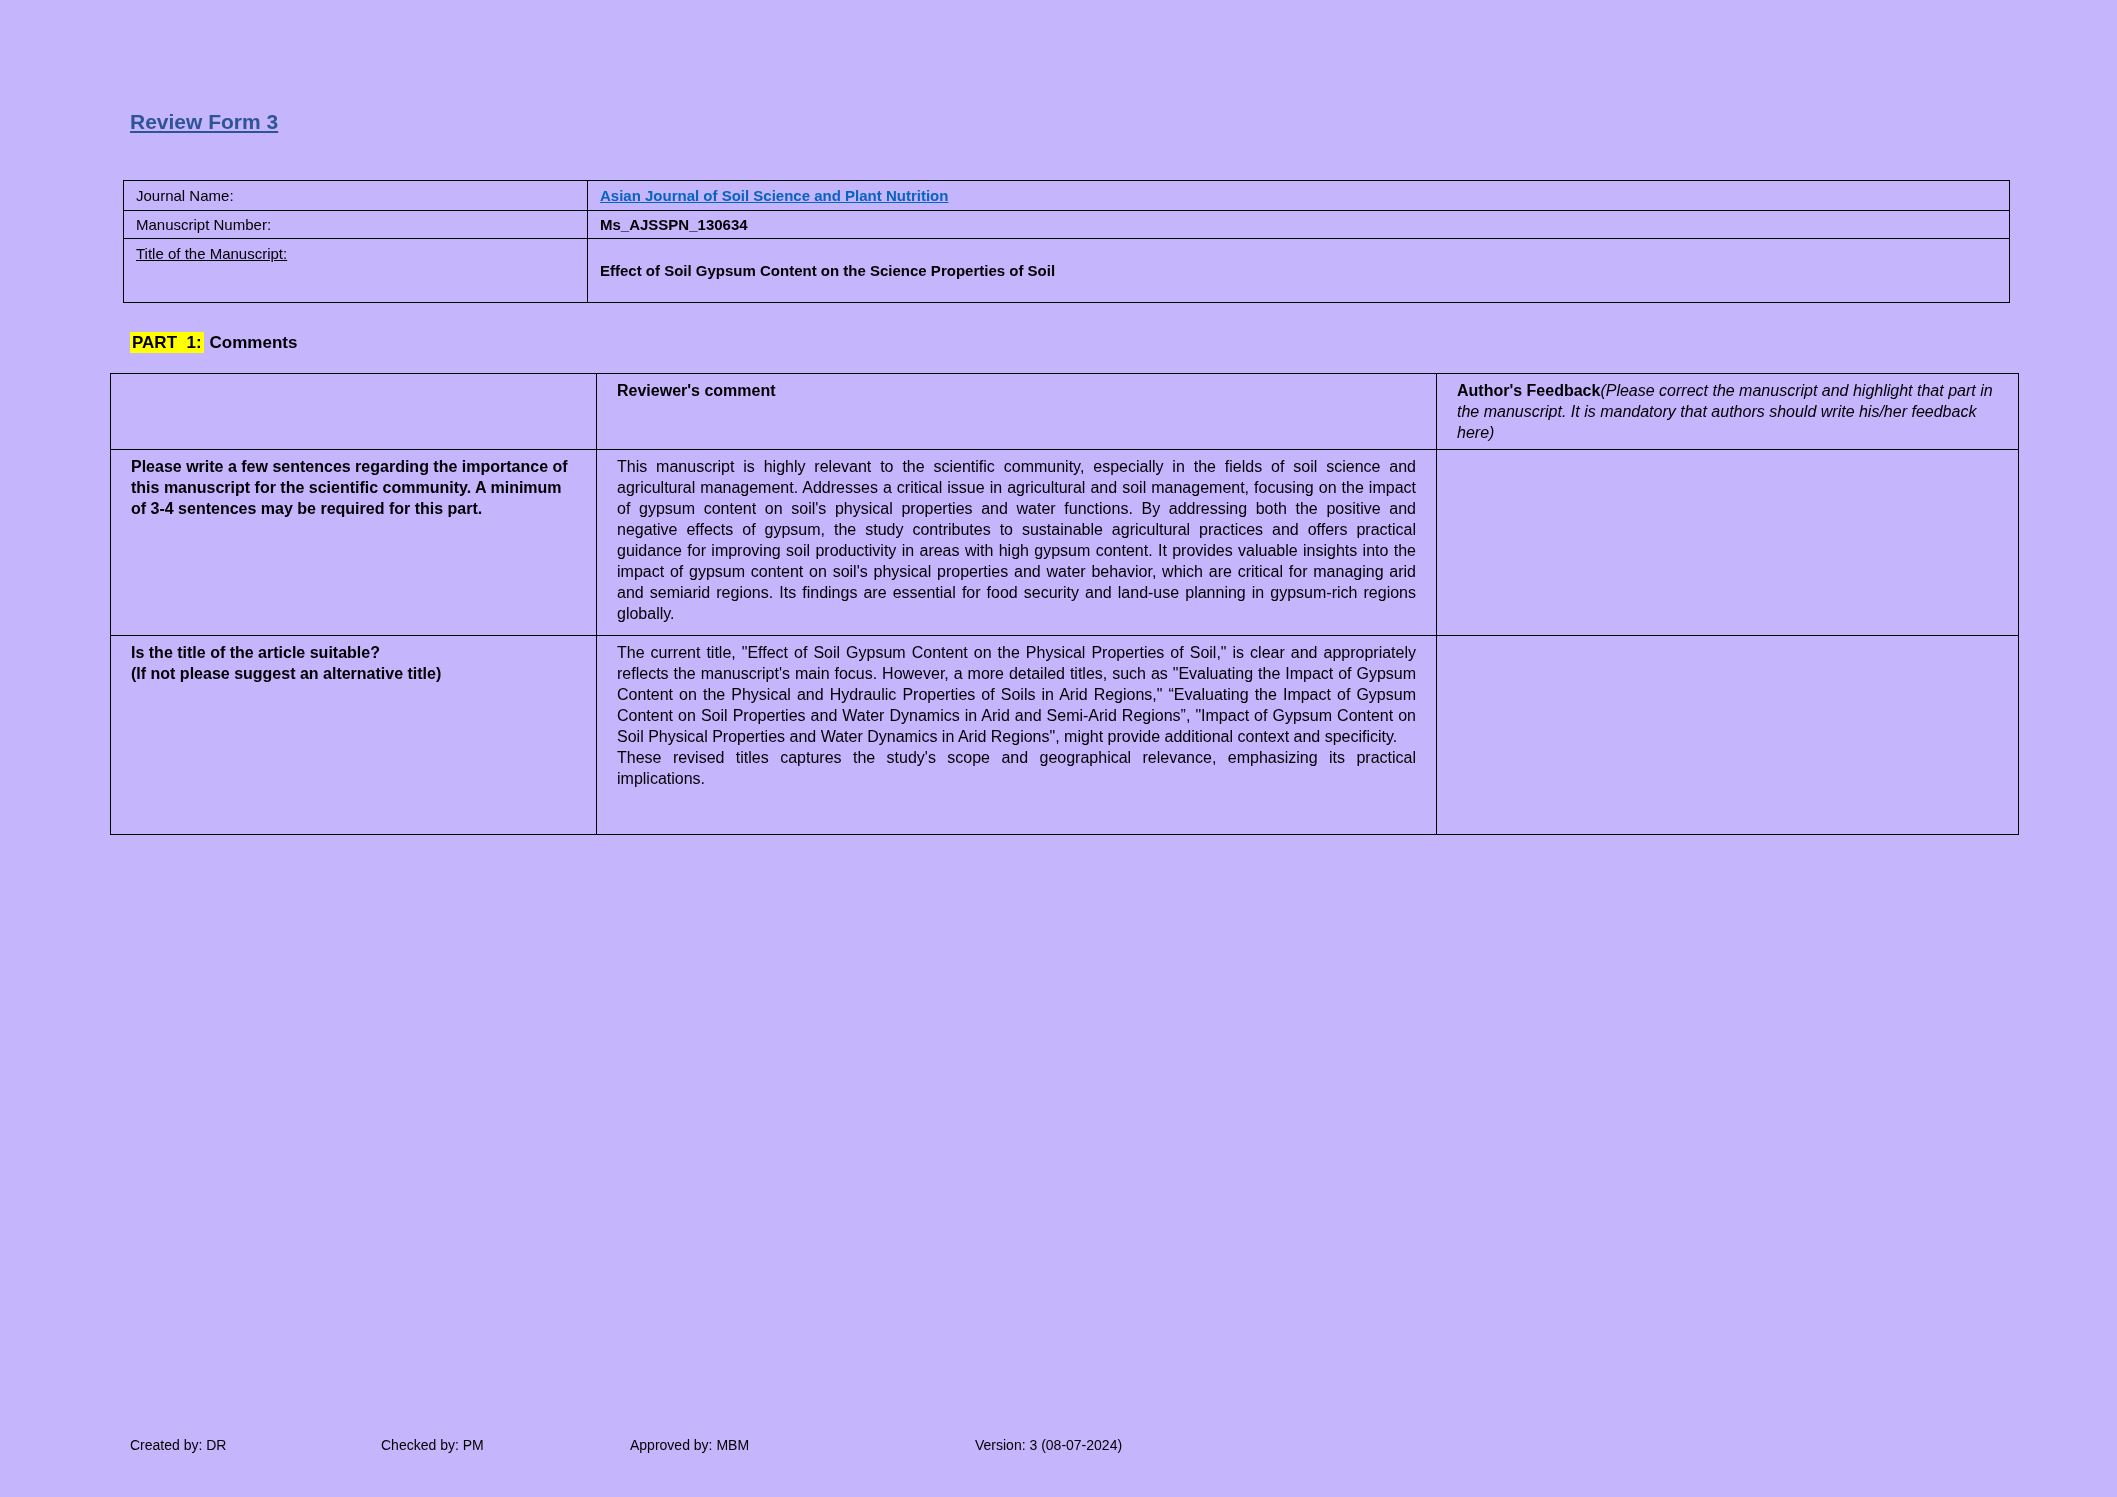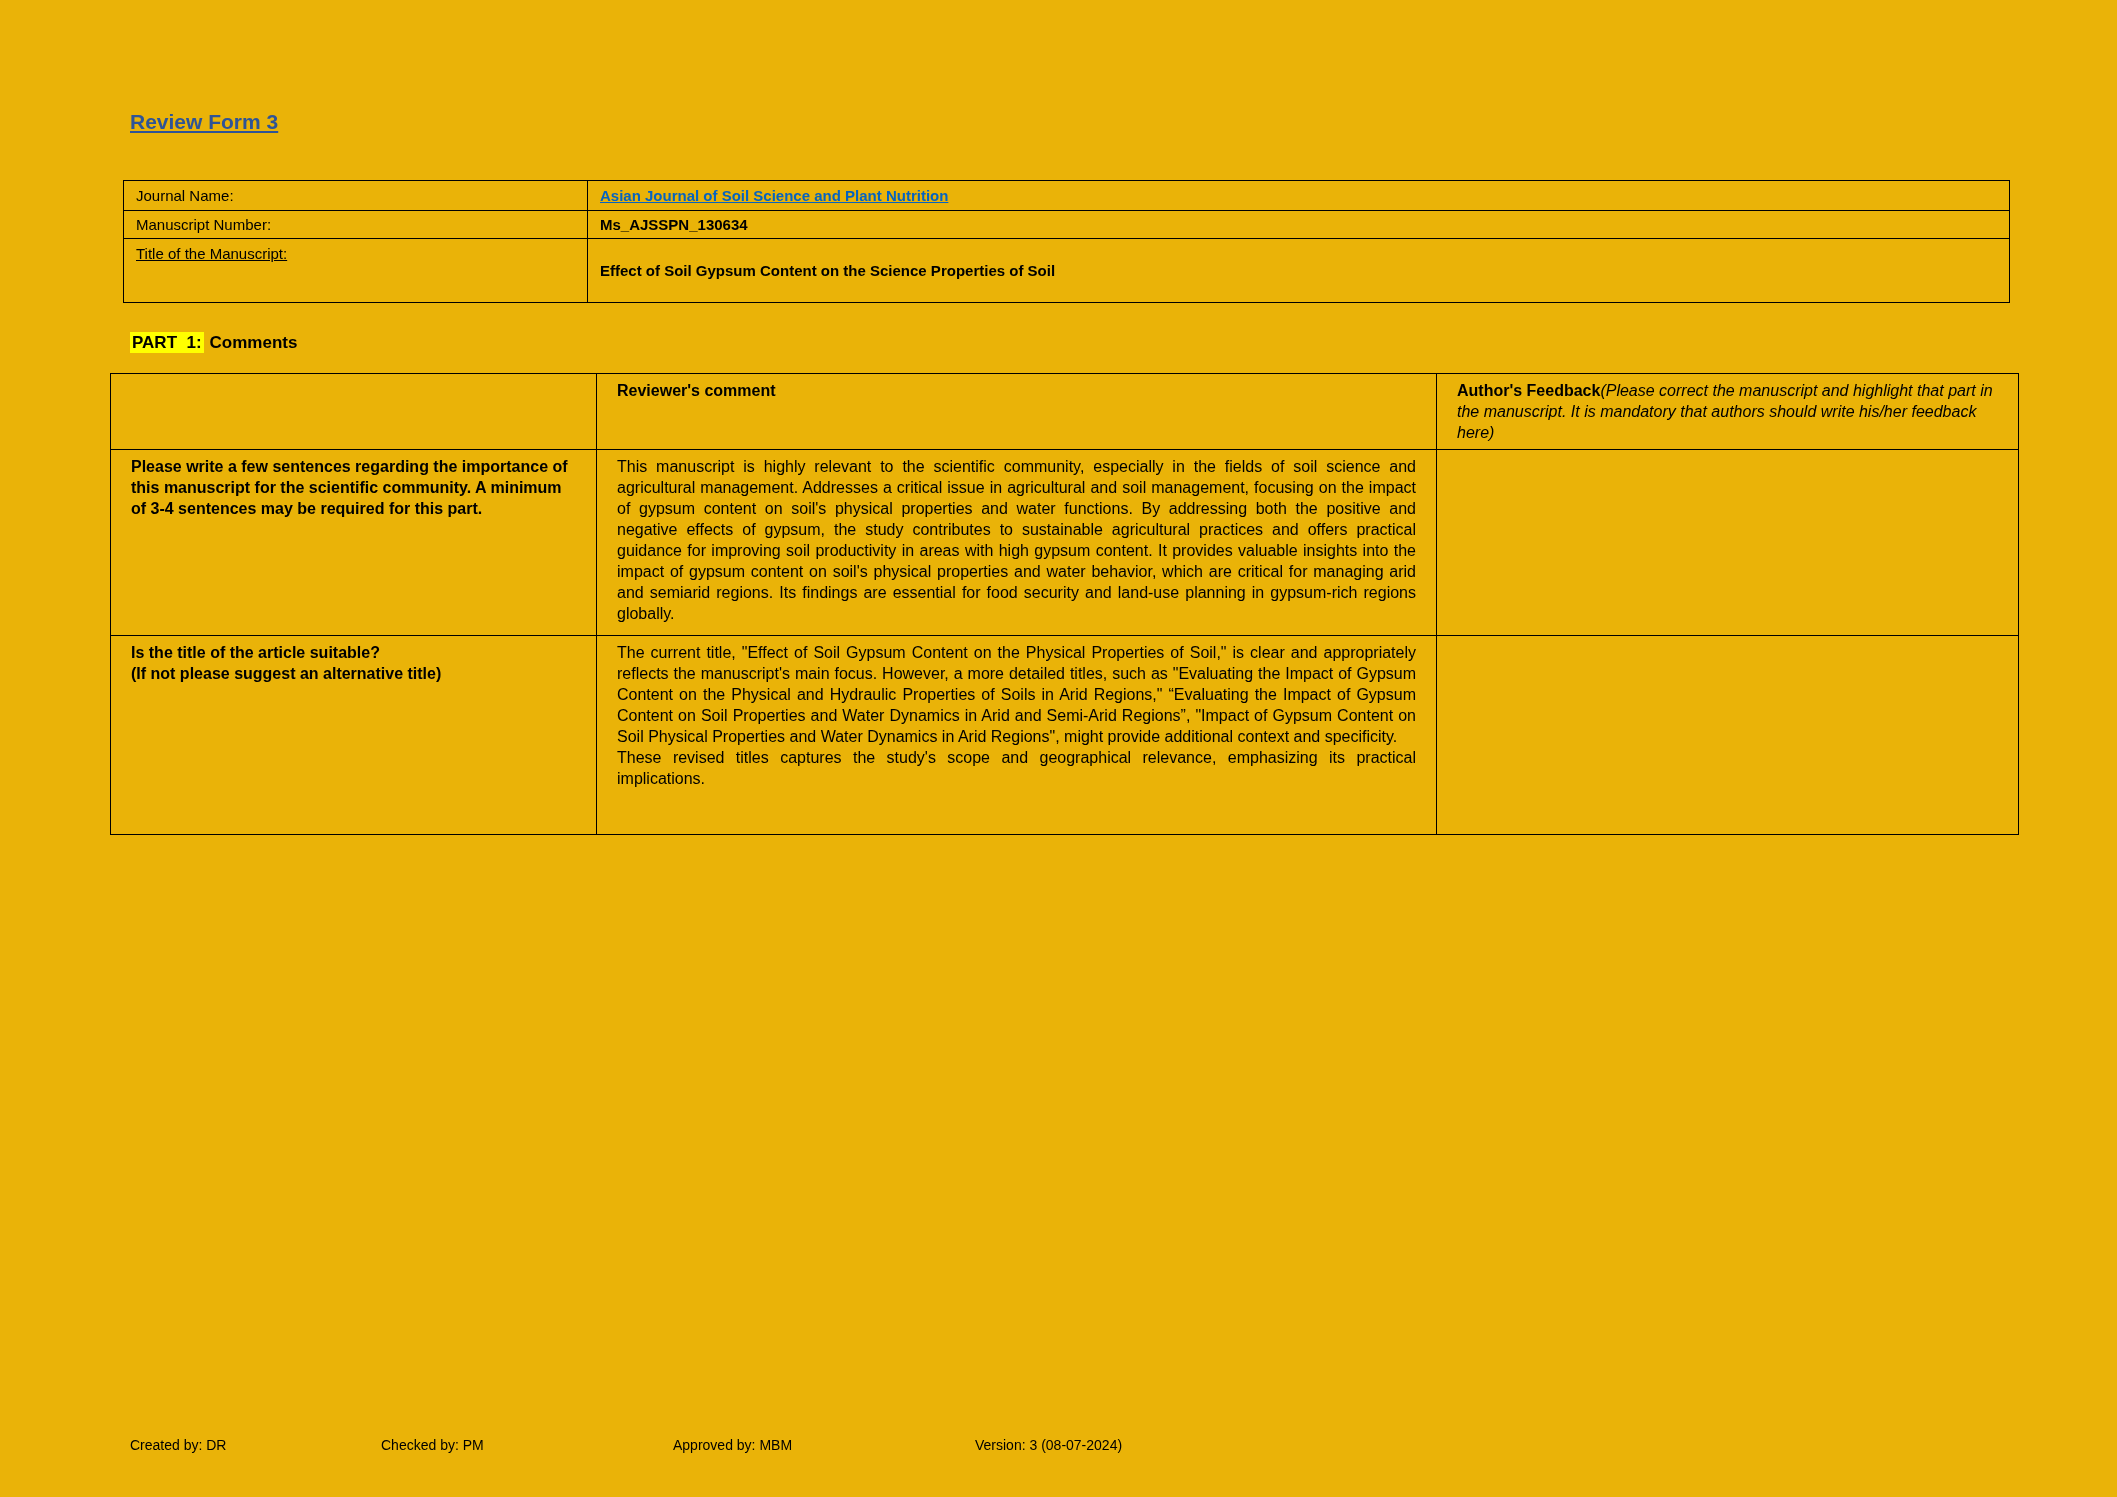--- a/index.html
+++ b/index.html
@@ -4,21 +4,21 @@
 <style>
   html, body {
     margin: 0;
     padding: 0;
     background: #ffffff;
   }
   .page {
     position: relative;
     width: 2117px;
     height: 1497px;
-    background: #eab308;
+    background: #c4b5fd;
     font-family: "Liberation Sans", "DejaVu Sans", sans-serif;
     color: #000000;
     box-sizing: border-box;
     overflow: hidden;
   }
 
   
   .doc-title {
     margin: 110px 0 0 130px;
     font-size: 21px;
@@ -103,21 +103,21 @@
   
   .footer-item {
     position: absolute;
     top: 1437px;
     font-size: 14px;
     color: #000;
     white-space: nowrap;
   }
   .f-created  { left: 130px; }
   .f-checked  { left: 381px; }
-  .f-approved { left: 630px; margin-left: 43px; }
+  .f-approved { left: 630px; }
   .f-version  { left: 975px; }
 </style>
 </head>
 <body>
 
 <div class="page">
 
   <div class="doc-title">Review Form 3</div>
 
   <table class="meta-table">

